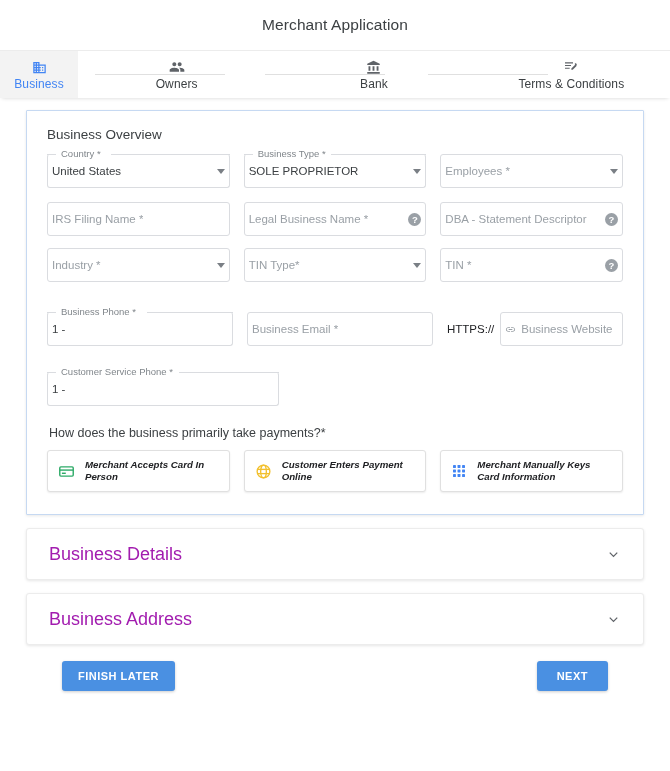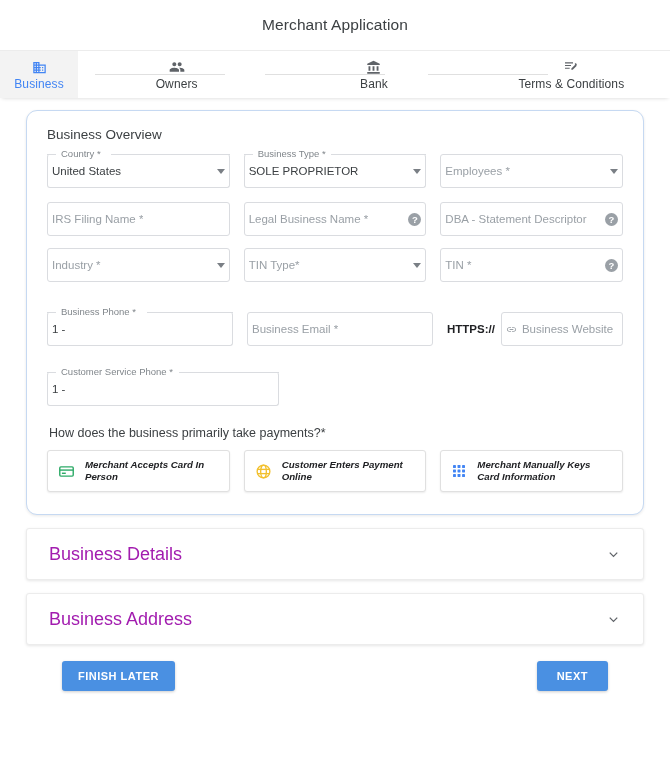--- a/index.html
+++ b/index.html
@@ -65,21 +65,21 @@
 
   
   .page {
     padding: 12px 26px 0 26px;
     background: #fff;
   }
 
   .card {
     background: #ffffff;
     border: 1px solid #e3e7ea;
-    border-radius: 11px;
+    border-radius: 1px;
     box-shadow: 0 1px 3px rgba(0,0,0,.09);
   }
   .card.primary {
     border: 1px solid #c6d9f2;
   }
   .card-title {
     font-size: 13.5px;
     color: #3c4043;
     padding: 16px 20px 12px 20px;
   }
@@ -153,21 +153,21 @@
   .checkbox {
     width: 13px; height: 13px;
     border: 1.6px solid #9aa0a6;
     border-radius: 2px; background: #fff;
     flex: 0 0 auto;
   }
   .check-label { font-size: 11.3px; color: #3c4043; }
 
   
   .https-label {
-    font-size: 11.5px; font-weight: bold; color: #202124;
+    font-size: 11.5px; font-weight: normal; color: #202124;
     align-self: center; white-space: nowrap;
     margin-right: 6px;
   }
   .link-ico { margin-right: 5px; color: #9aa0a6; display: flex; flex:0 0 auto; }
 
   
   .pay-question {
     font-size: 12.5px; color: #3c4043;
     margin: 20px 0 10px 2px;
   }

